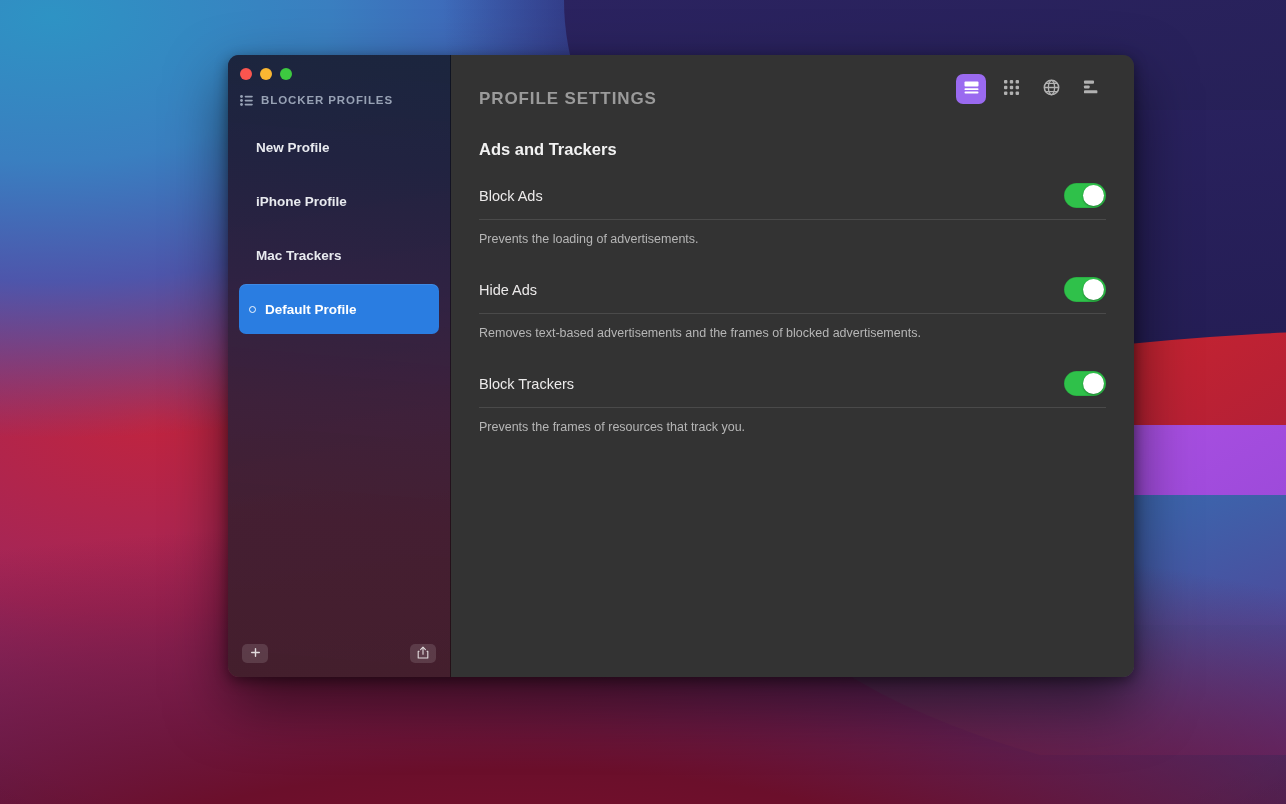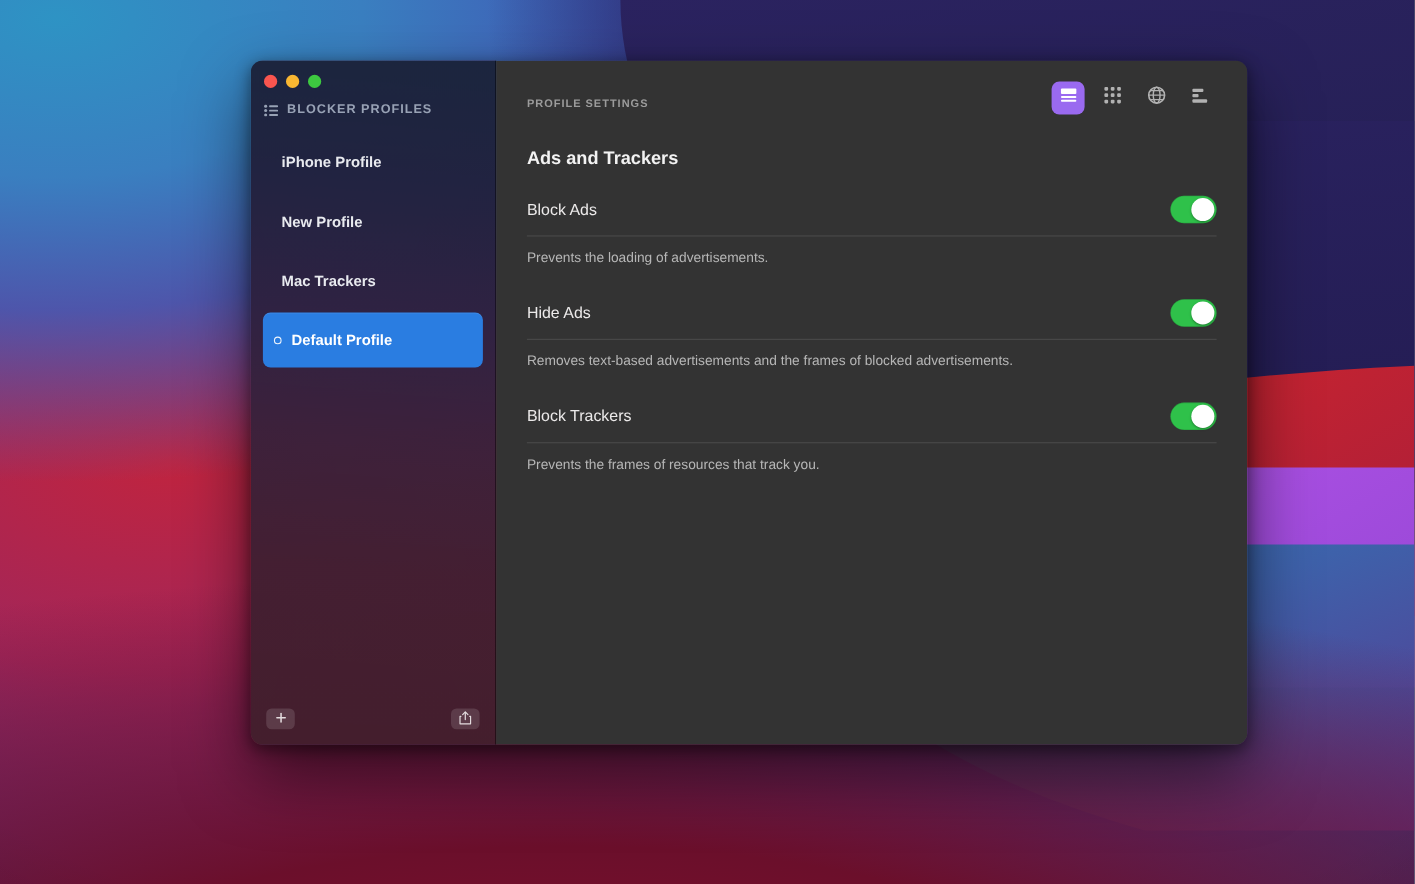--- a/index.html
+++ b/index.html
@@ -166,21 +166,21 @@
     flex:1 1 auto;
     background:#333333;
     position:relative;
     padding:0;
   }
   .c-topbar {
     display:flex; align-items:flex-start; justify-content:space-between;
     padding:29px 28px 0 28px;
   }
   .c-eyebrow {
-    font-size:10px; font-weight:700; letter-spacing:0.9px;
+    font-size:17px; font-weight:700; letter-spacing:0.9px;
     color:#9b9b9b; text-transform:uppercase;
     padding-top:5px;
   }
   .c-tools { display:flex; align-items:center; gap:10px; margin-top:-10px; }
   .tool {
     width:30px; height:30px;
     border-radius:7px;
     display:flex; align-items:center; justify-content:center;
   }
   .tool.active { background:#9a6af0; }
@@ -255,24 +255,24 @@
             <rect x="4.6" y="0.7" width="8.2" height="1.7" rx="0.8" fill="#98a2b5"></rect>
             <rect x="4.6" y="4.7" width="8.2" height="1.7" rx="0.8" fill="#98a2b5"></rect>
             <rect x="4.6" y="8.7" width="8.2" height="1.7" rx="0.8" fill="#98a2b5"></rect>
           </svg>
         </span>
         <span class="sb-title">BLOCKER PROFILES</span>
       </div>
 
       <div class="sb-list">
         <div class="sb-item">
+          <span>New Profile</span>
+        </div>
+        <div class="sb-item">
           <span>iPhone Profile</span>
-        </div>
-        <div class="sb-item">
-          <span>New Profile</span>
         </div>
         <div class="sb-item">
           <span>Mac Trackers</span>
         </div>
         <div class="sb-item selected">
           <span class="sb-bullet"></span>
           <span>Default Profile</span>
         </div>
       </div>
 

